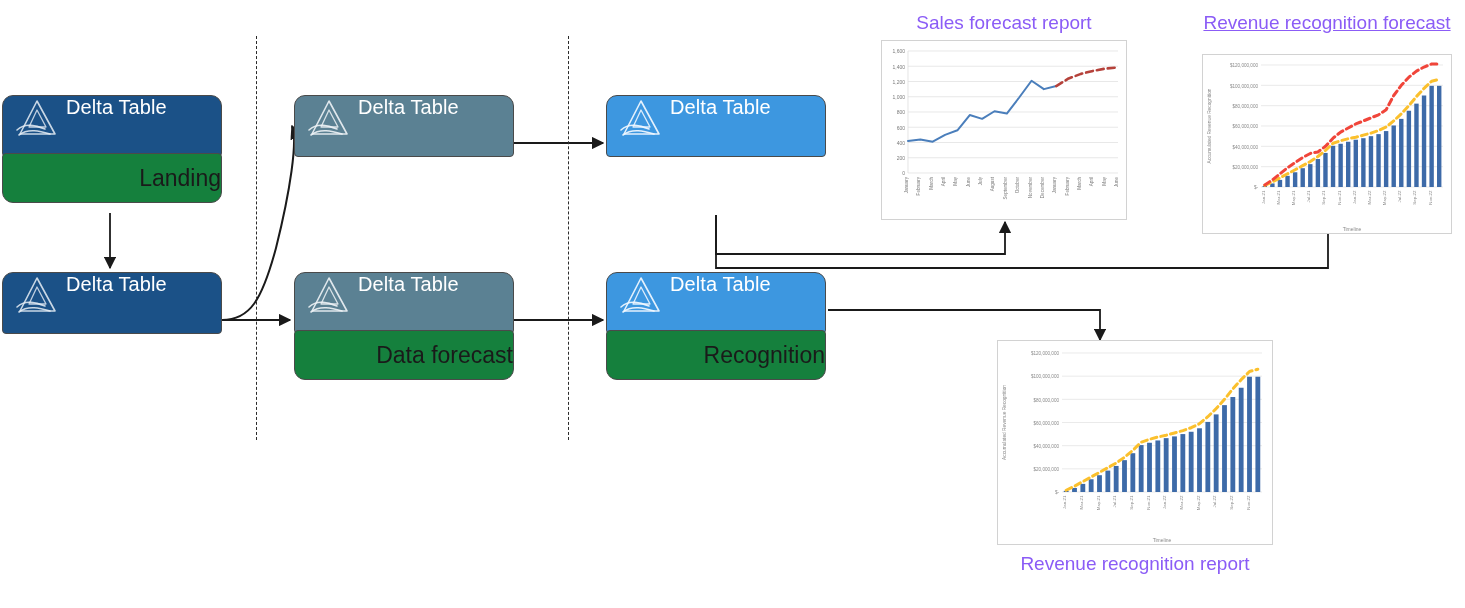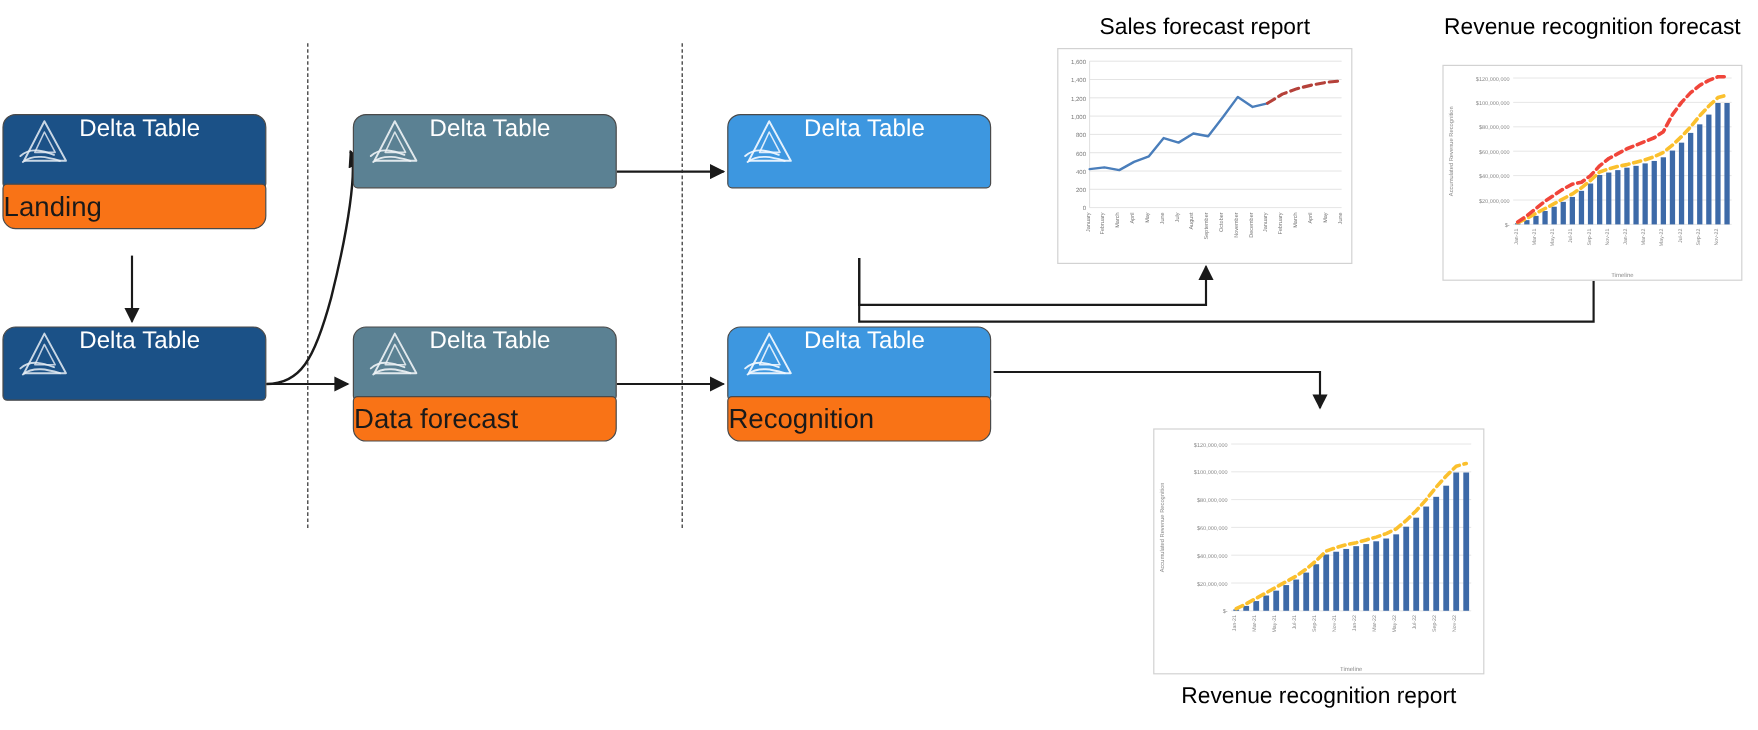--- a/index.html
+++ b/index.html
@@ -51,47 +51,47 @@
   .node-head .head-label {
     color: #ffffff;
     font-size: 20px;
     letter-spacing: .1px;
     margin-left: 5px;
     white-space: nowrap;
   }
   .node-body {
     position: relative;
     margin-top: -4px;
-    height: 38px;
-    background: #f97316;
+    height: 50px;
+    background: #15803d;
     border: 1.4px solid #4a4a4a;
     border-radius: 4px 4px 11px 11px;
     display: flex;
     align-items: center;
-    justify-content: flex-start;
+    justify-content: flex-end;
     box-sizing: border-box;
   }
   .node-body .body-label {
     font-size: 23px;
     color: #1a1a1a;
     white-space: nowrap;
   }
 
   
   .pal-dark   .node-head { background: #1b5187; }
   .pal-teal   .node-head { background: #5b8193; }
   .pal-light  .node-head { background: #3d97e0; }
 
   
   .chart-card {
     position: absolute;
   }
   .chart-title {
     font-size: 19px;
-    color: #000000;
+    color: #8b5cf6;
     text-align: center;
     white-space: nowrap;
     line-height: 1.15;
   }
   .chart-frame {
     border: 1px solid #d2d2d2;
     background: #ffffff;
     box-sizing: border-box;
   }
   .chart-frame svg { display: block; }
@@ -285,21 +285,21 @@
           <text x="0" y="0" font-size="4.6" fill="#7a7a7a" text-anchor="end" font-family="&quot;Liberation Sans&quot;, sans-serif" transform="translate(186.59,136.00) rotate(-90)">February</text>
           <text x="0" y="0" font-size="4.6" fill="#7a7a7a" text-anchor="end" font-family="&quot;Liberation Sans&quot;, sans-serif" transform="translate(198.94,136.00) rotate(-90)">March</text>
           <text x="0" y="0" font-size="4.6" fill="#7a7a7a" text-anchor="end" font-family="&quot;Liberation Sans&quot;, sans-serif" transform="translate(211.29,136.00) rotate(-90)">April</text>
           <text x="0" y="0" font-size="4.6" fill="#7a7a7a" text-anchor="end" font-family="&quot;Liberation Sans&quot;, sans-serif" transform="translate(223.65,136.00) rotate(-90)">May</text>
           <text x="0" y="0" font-size="4.6" fill="#7a7a7a" text-anchor="end" font-family="&quot;Liberation Sans&quot;, sans-serif" transform="translate(236.00,136.00) rotate(-90)">June</text>
         </svg>
     </div>
   </div>
 
   <div class="chart-card" style="left:1202px; top:12px;">
-    <div class="chart-title" style="width:250px; margin-bottom:20px;">Revenue recognition forecast</div>
+    <div class="chart-title" style="width:250px; margin-bottom:20px;text-decoration:underline;">Revenue recognition forecast</div>
     <div class="chart-frame" style="width:250px; height:180px;">
       <svg id="svg-revenue-forecast" width="248" height="178" viewBox="0 0 248 178">
           <line x1="58" y1="132" x2="240" y2="132" stroke="#dcdcdc" stroke-width="0.6"></line>
           <text x="55" y="134.2" text-anchor="end" font-size="4.6" fill="#8a8a8a" font-family="&quot;Liberation Sans&quot;, sans-serif">$-</text>
           <line x1="58" y1="111.66666666666667" x2="240" y2="111.66666666666667" stroke="#dcdcdc" stroke-width="0.6"></line>
           <text x="55" y="113.86666666666667" text-anchor="end" font-size="4.6" fill="#8a8a8a" font-family="&quot;Liberation Sans&quot;, sans-serif">$20,000,000</text>
           <line x1="58" y1="91.33333333333334" x2="240" y2="91.33333333333334" stroke="#dcdcdc" stroke-width="0.6"></line>
           <text x="55" y="93.53333333333335" text-anchor="end" font-size="4.6" fill="#8a8a8a" font-family="&quot;Liberation Sans&quot;, sans-serif">$40,000,000</text>
           <line x1="58" y1="71" x2="240" y2="71" stroke="#dcdcdc" stroke-width="0.6"></line>
           <text x="55" y="73.2" text-anchor="end" font-size="4.6" fill="#8a8a8a" font-family="&quot;Liberation Sans&quot;, sans-serif">$60,000,000</text>
@@ -346,21 +346,21 @@
           <text x="0" y="0" font-size="4.4" fill="#8a8a8a" text-anchor="end" font-family="&quot;Liberation Sans&quot;, sans-serif" transform="translate(183.13,135.50) rotate(-90)">May-22</text>
           <text x="0" y="0" font-size="4.4" fill="#8a8a8a" text-anchor="end" font-family="&quot;Liberation Sans&quot;, sans-serif" transform="translate(198.29,135.50) rotate(-90)">Jul-22</text>
           <text x="0" y="0" font-size="4.4" fill="#8a8a8a" text-anchor="end" font-family="&quot;Liberation Sans&quot;, sans-serif" transform="translate(213.46,135.50) rotate(-90)">Sep-22</text>
           <text x="0" y="0" font-size="4.4" fill="#8a8a8a" text-anchor="end" font-family="&quot;Liberation Sans&quot;, sans-serif" transform="translate(228.63,135.50) rotate(-90)">Nov-22</text>
           <text x="149.00" y="176.00" text-anchor="middle" font-size="5" fill="#8a8a8a" font-family="&quot;Liberation Sans&quot;, sans-serif">Timeline</text>
           <text x="0" y="0" text-anchor="middle" font-size="4.8" fill="#8a8a8a" font-family="&quot;Liberation Sans&quot;, sans-serif" transform="translate(8,71.00) rotate(-90)">Accumulated Revenue Recognition</text>
         </svg>
     </div>
   </div>
 
-  <div class="chart-card" style="left:961px; top:340px;margin-top:17px;">
+  <div class="chart-card" style="left:997px; top:340px;">
     <div class="chart-frame" style="width:276px; height:205px;">
       <svg id="svg-revenue-report" width="274" height="203" viewBox="0 0 274 203">
           <line x1="64" y1="151" x2="264" y2="151" stroke="#dcdcdc" stroke-width="0.6"></line>
           <text x="61" y="153.2" text-anchor="end" font-size="4.6" fill="#8a8a8a" font-family="&quot;Liberation Sans&quot;, sans-serif">$-</text>
           <line x1="64" y1="127.83333333333334" x2="264" y2="127.83333333333334" stroke="#dcdcdc" stroke-width="0.6"></line>
           <text x="61" y="130.03333333333333" text-anchor="end" font-size="4.6" fill="#8a8a8a" font-family="&quot;Liberation Sans&quot;, sans-serif">$20,000,000</text>
           <line x1="64" y1="104.66666666666667" x2="264" y2="104.66666666666667" stroke="#dcdcdc" stroke-width="0.6"></line>
           <text x="61" y="106.86666666666667" text-anchor="end" font-size="4.6" fill="#8a8a8a" font-family="&quot;Liberation Sans&quot;, sans-serif">$40,000,000</text>
           <line x1="64" y1="81.5" x2="264" y2="81.5" stroke="#dcdcdc" stroke-width="0.6"></line>
           <text x="61" y="83.7" text-anchor="end" font-size="4.6" fill="#8a8a8a" font-family="&quot;Liberation Sans&quot;, sans-serif">$60,000,000</text>

